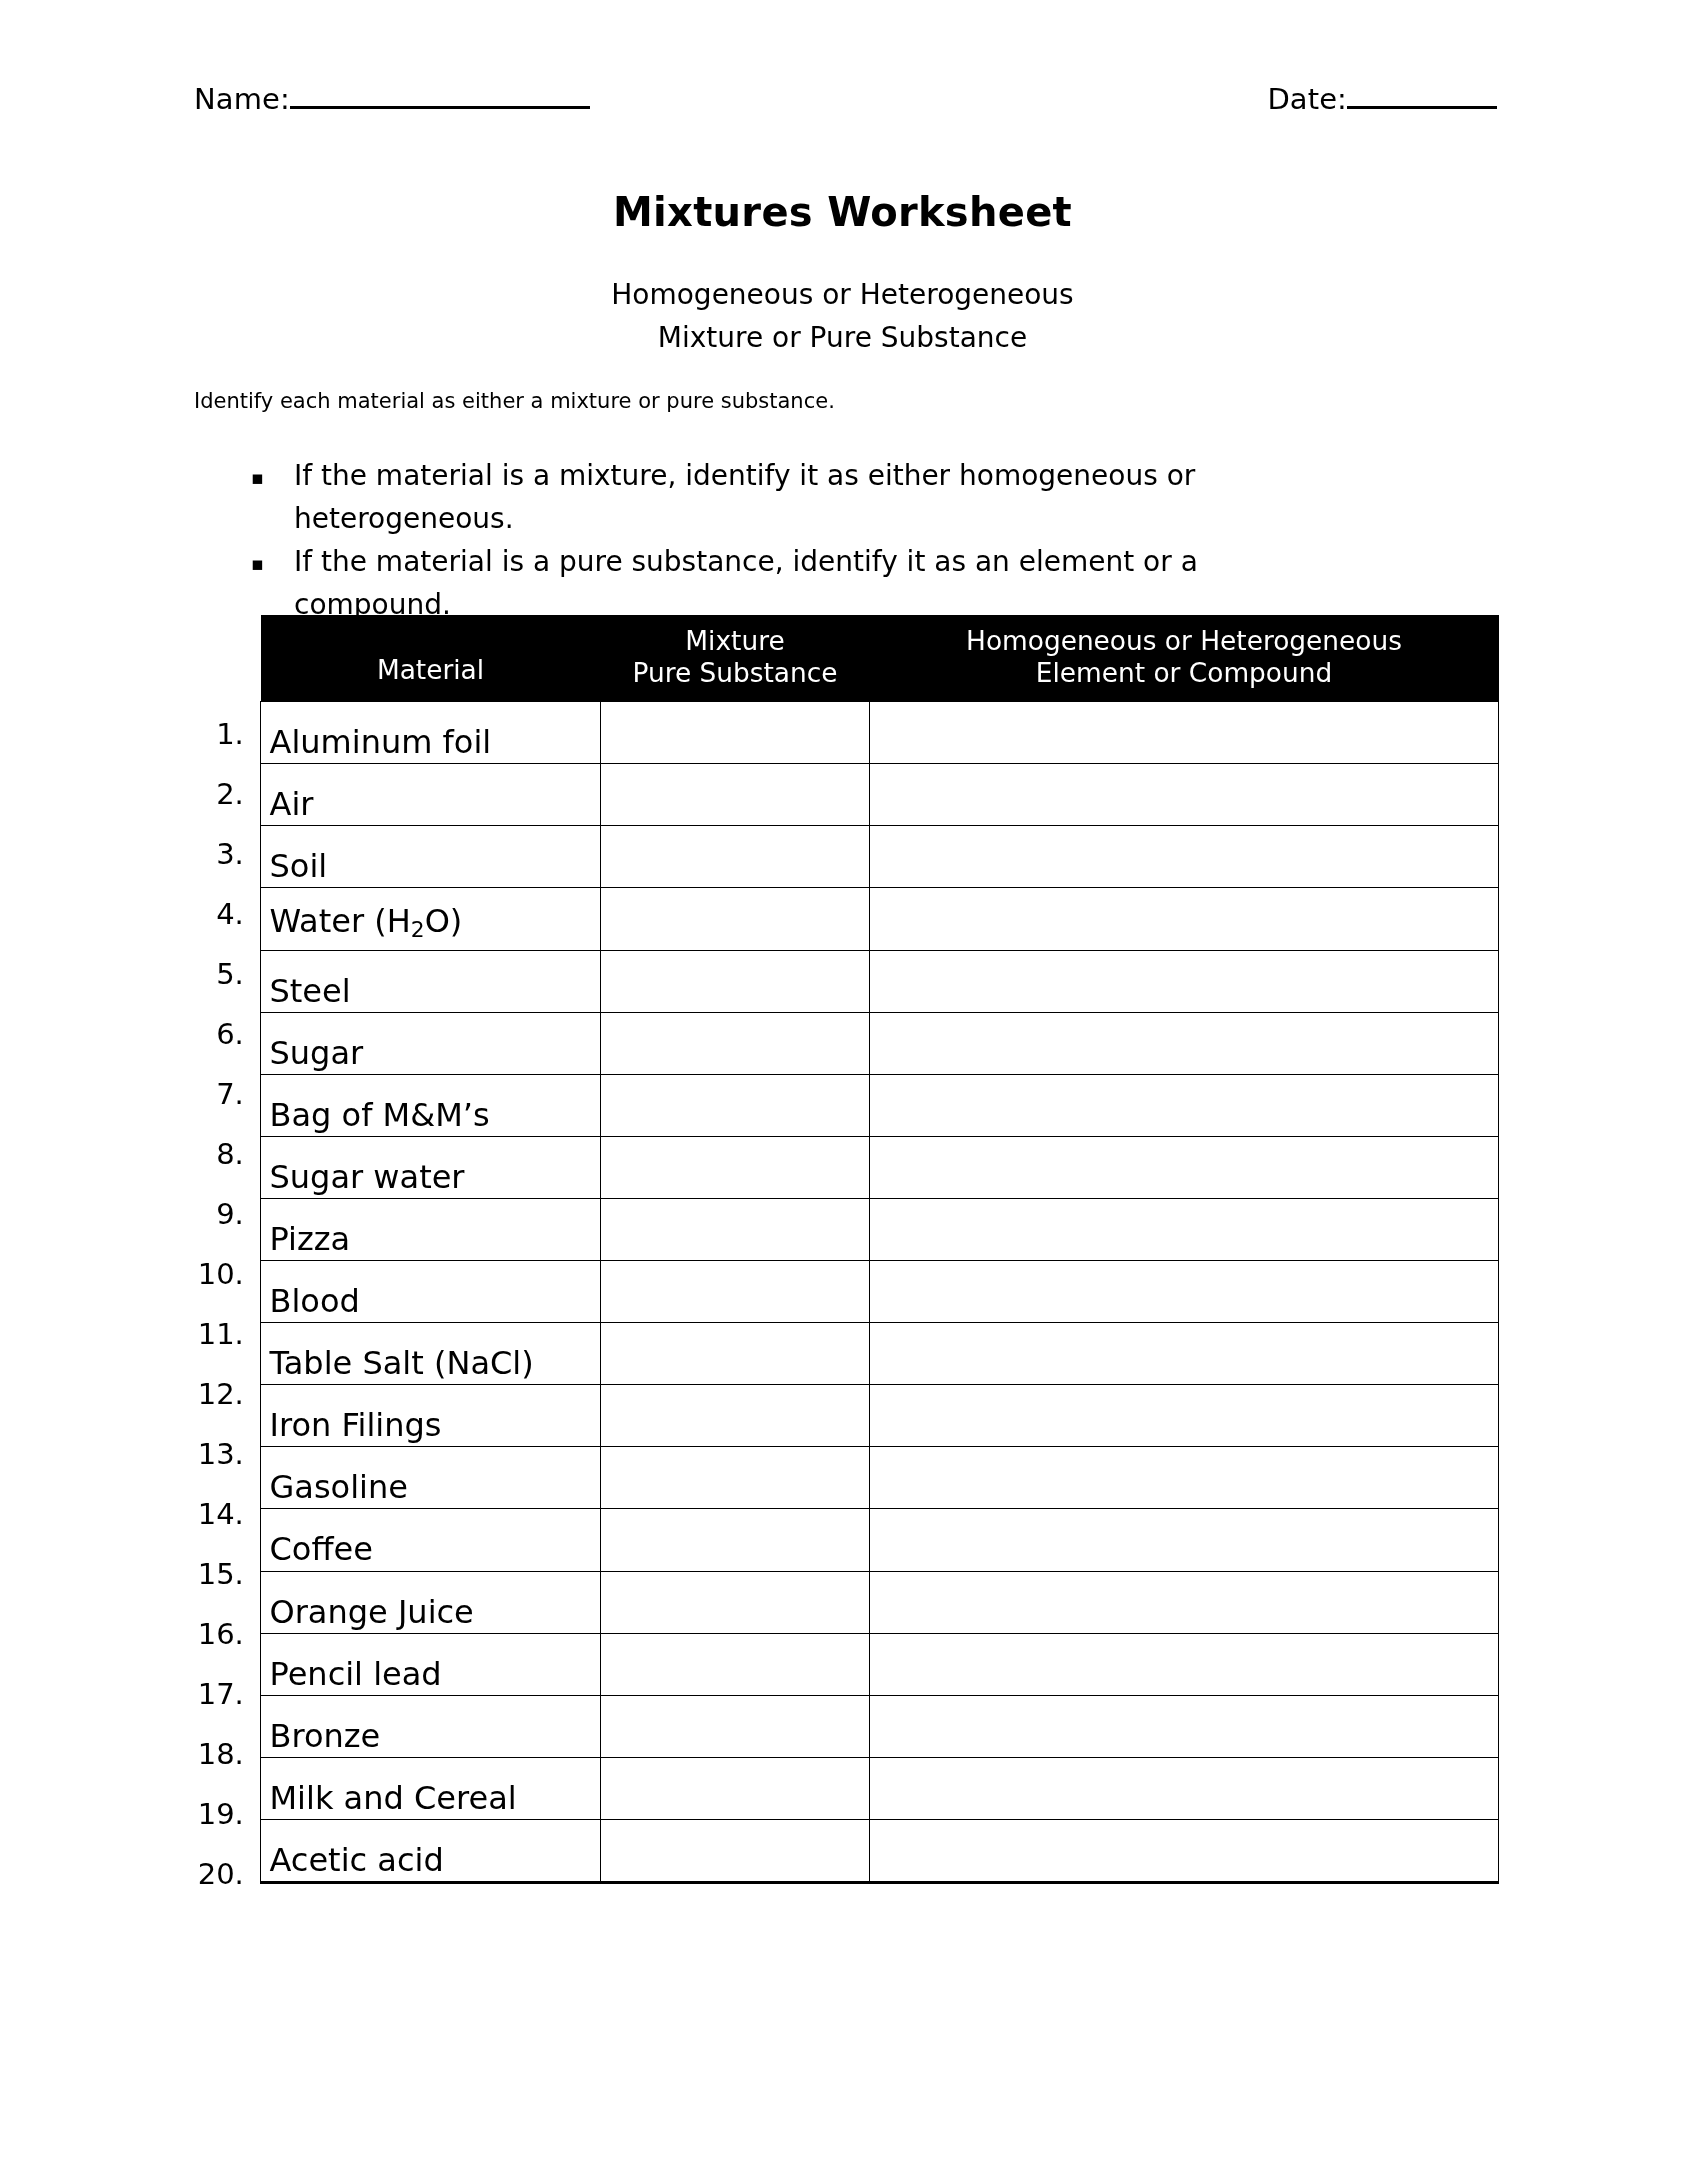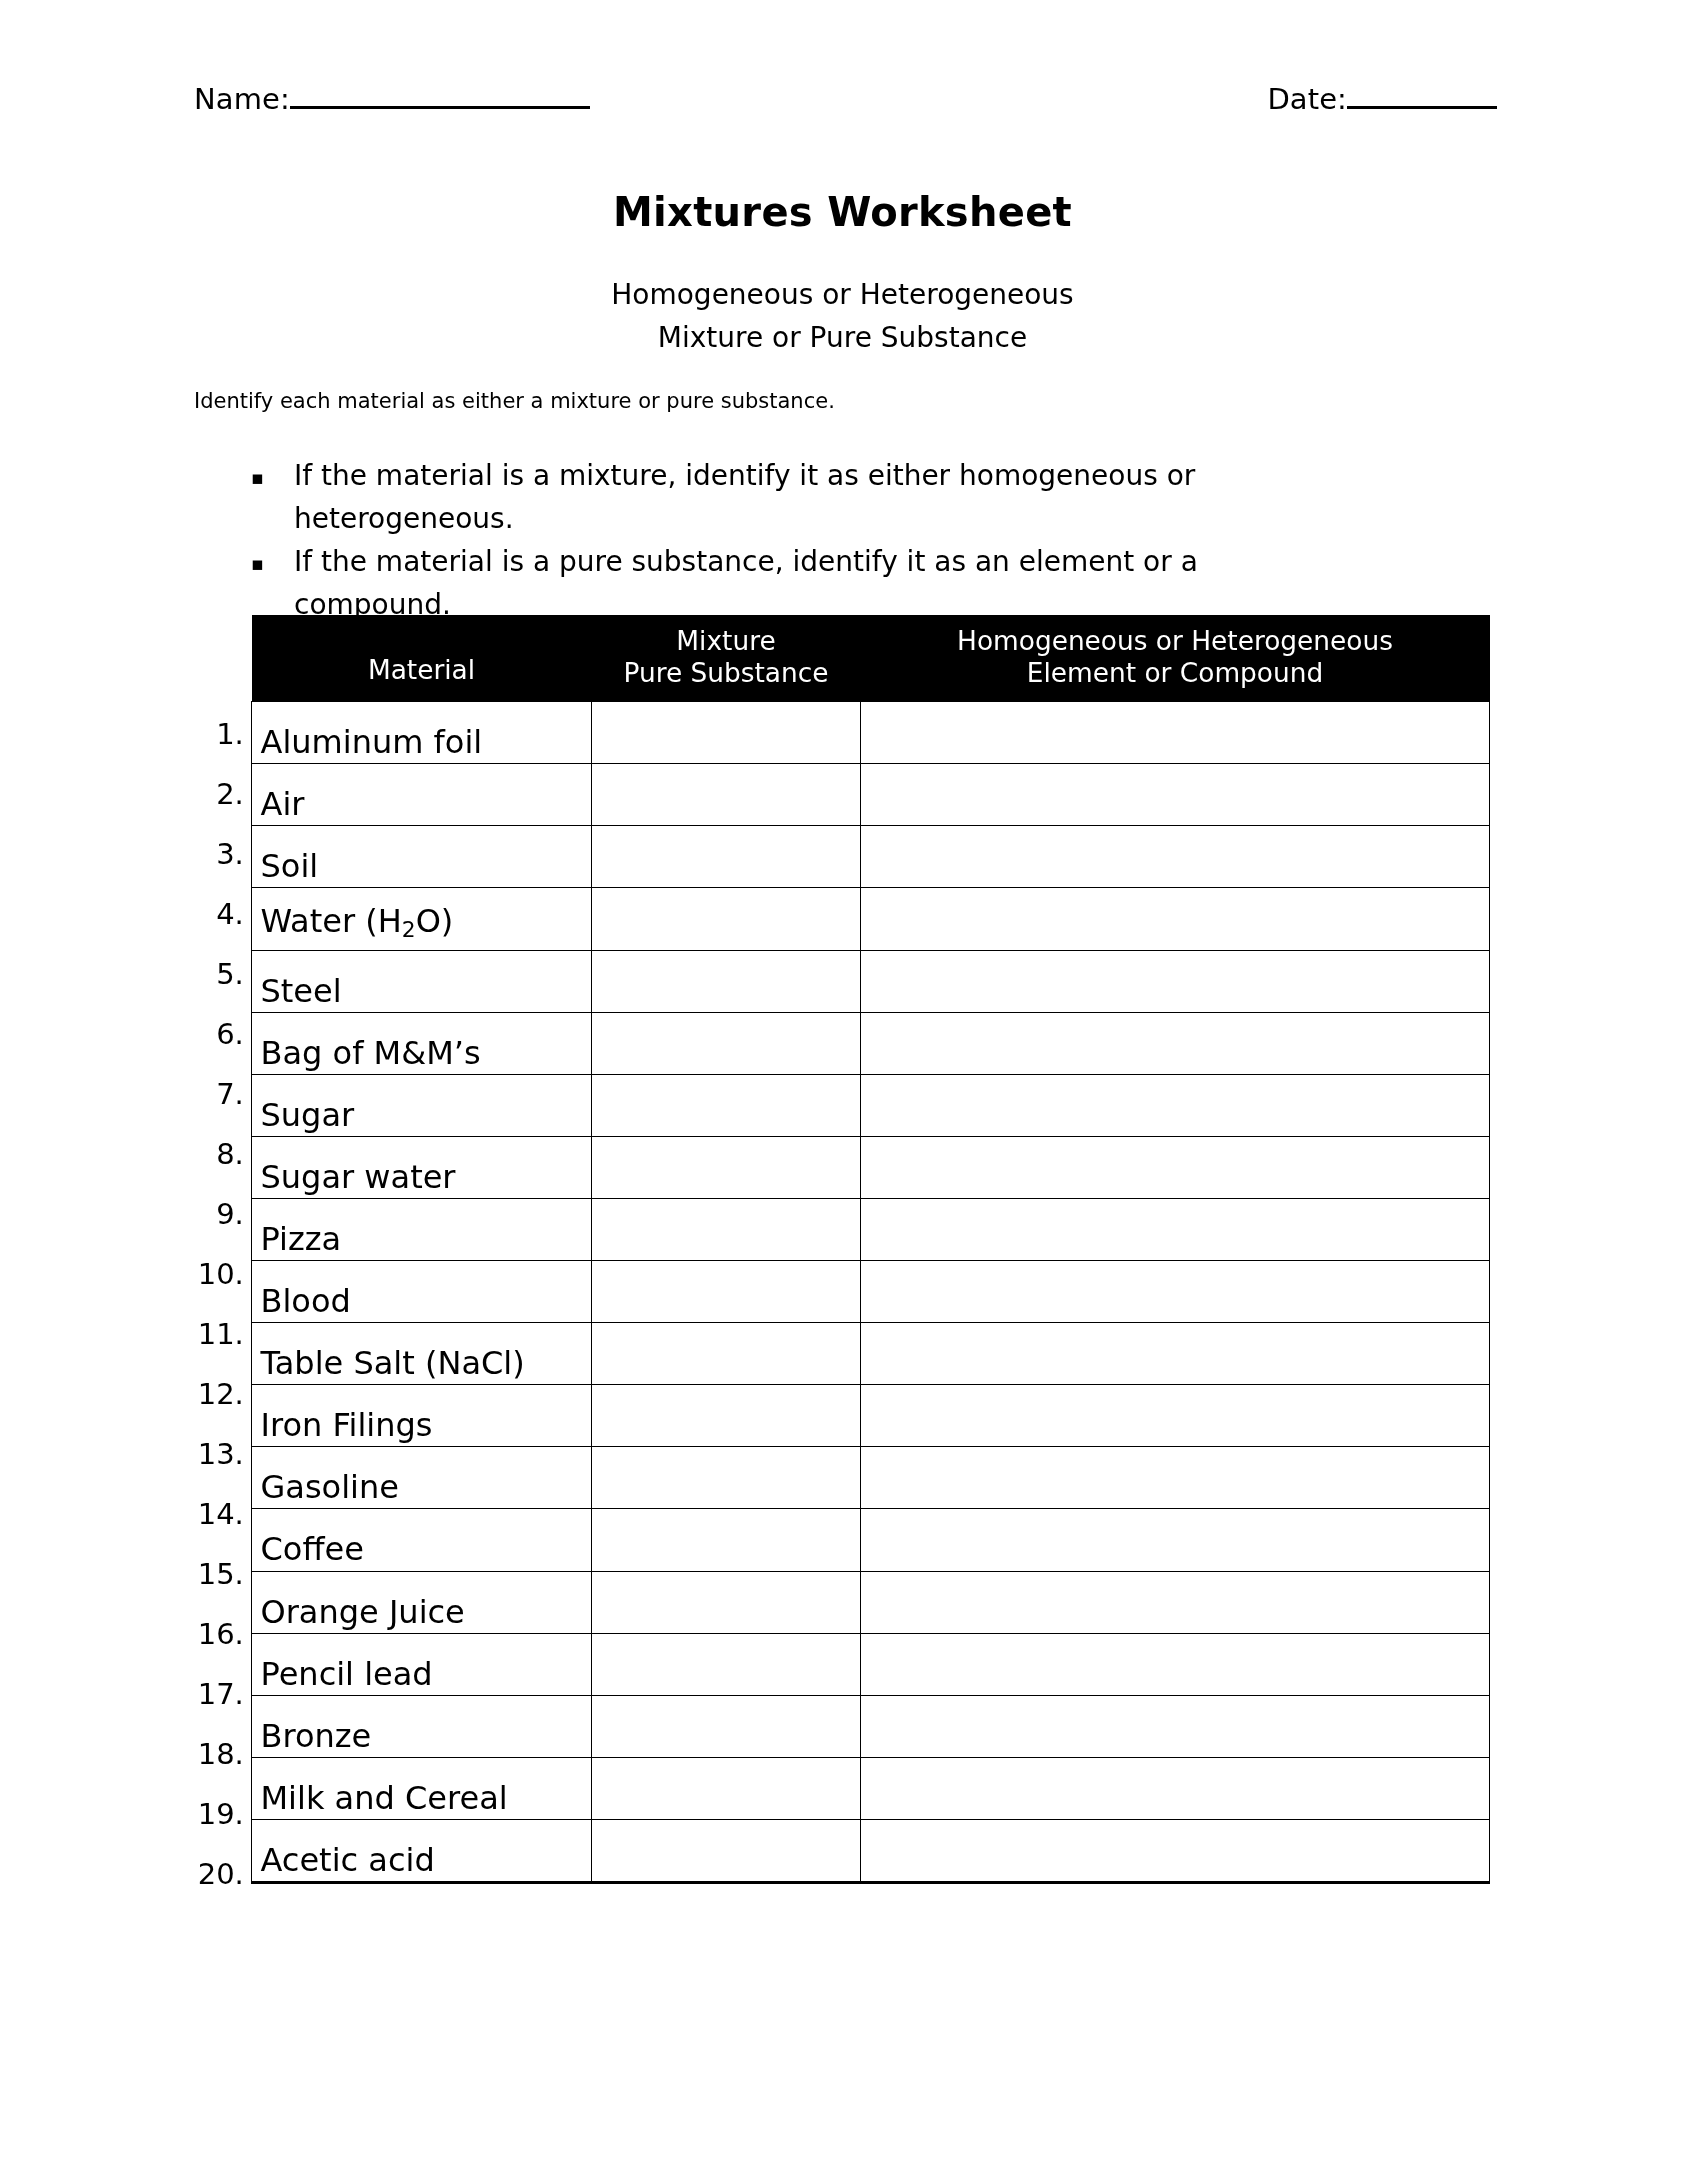--- a/index.html
+++ b/index.html
@@ -87,21 +87,21 @@
     padding-top: 1.7px;
   }
   .bullet-text {
     flex: 1 1 auto;
     max-width: 1005px;
   }
 
   
   .table-wrap {
     position: absolute;
-    left: 251px;
+    left: 260px;
     top: 615px;
     width: 1239px;
   }
   table.sheet {
     border-collapse: collapse;
     width: 1239px;
     table-layout: fixed;
   }
   table.sheet col.c-material { width: 340px; }
   table.sheet col.c-mixture  { width: 269px; }
@@ -251,26 +251,26 @@
           <td>Water (H<sub>2</sub>O)</td>
           <td class="blank"></td>
           <td class="blank"></td>
         </tr>
         <tr>
           <td>Steel</td>
           <td class="blank"></td>
           <td class="blank"></td>
         </tr>
         <tr>
+          <td>Sugar</td>
+          <td class="blank"></td>
+          <td class="blank"></td>
+        </tr>
+        <tr>
           <td>Bag of M&amp;M’s</td>
-          <td class="blank"></td>
-          <td class="blank"></td>
-        </tr>
-        <tr>
-          <td>Sugar</td>
           <td class="blank"></td>
           <td class="blank"></td>
         </tr>
         <tr>
           <td>Sugar water</td>
           <td class="blank"></td>
           <td class="blank"></td>
         </tr>
         <tr>
           <td>Pizza</td>

